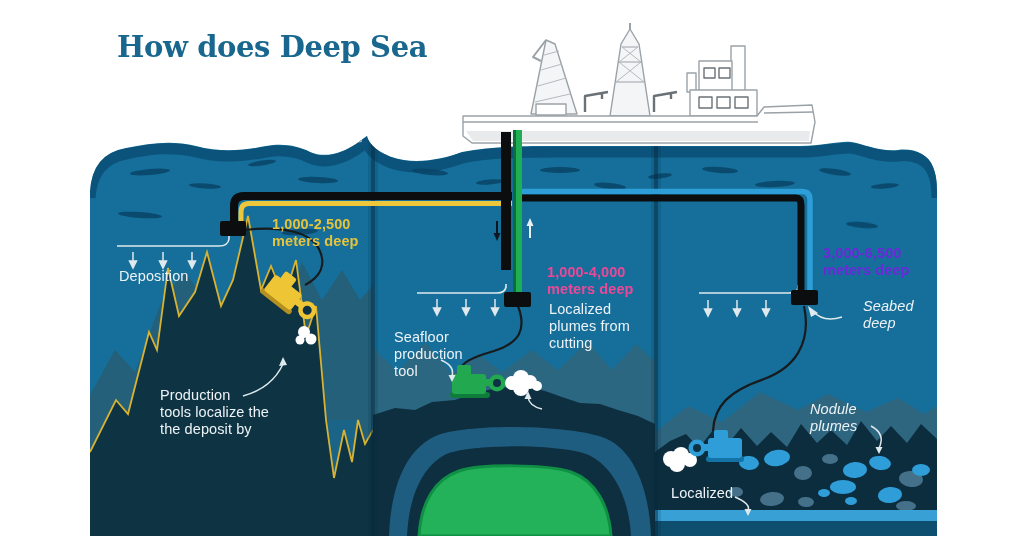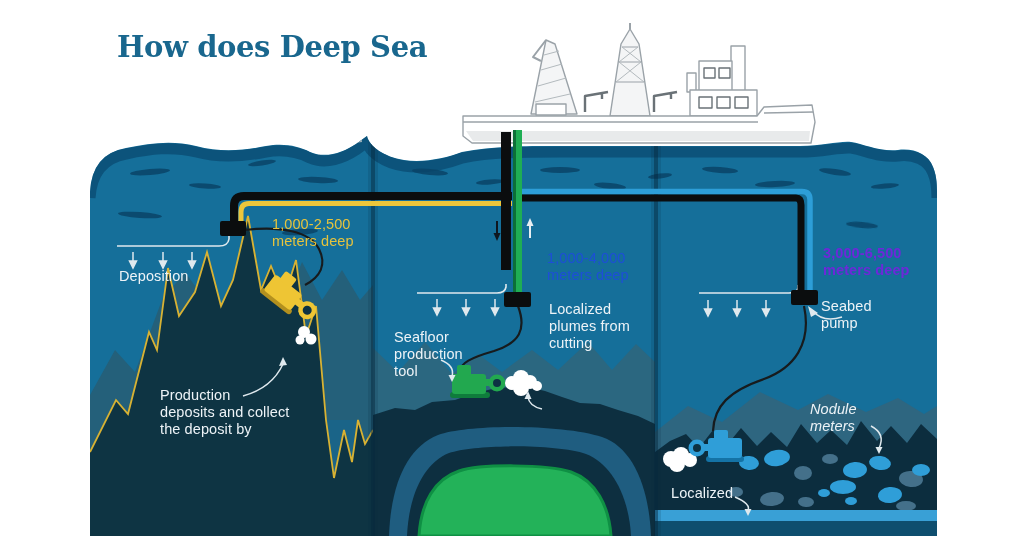--- a/index.html
+++ b/index.html
@@ -2,28 +2,28 @@
 <html><head>
 <meta charset="utf-8">
 <style>
   html,body{margin:0;padding:0;background:#ffffff;}
   .stage{position:relative;width:1024px;height:536px;background:#ffffff;overflow:hidden;
          font-family:"Liberation Sans",sans-serif;}
   .stage svg{position:absolute;left:0;top:0;}
   .label{position:absolute;color:#edf3f7;font-size:14.5px;line-height:17px;letter-spacing:.1px;}
   .title{position:absolute;left:117px;top:30px;font-family:"DejaVu Serif",serif;font-weight:bold;
          font-size:29px;line-height:34px;color:#19678e;letter-spacing:-0.4px;}
-  .depth1{left:272px;top:216px;color:#e6c33d;font-weight:normal;}
+  .depth1{left:272px;top:216px;color:#e6c33d;font-weight:bold;}
   .deposition{left:119px;top:268px;}
   .note{left:160px;top:387px;}
-  .depth2{left:547px;top:250px;color:#1d4ed8;font-weight:normal;}
+  .depth2{left:547px;top:264px;color:#ec4899;font-weight:bold;}
   .plumes{left:549px;top:301px;}
   .tool{left:394px;top:329px;}
   .depth3{left:823px;top:245px;color:#6d28d9;font-weight:bold;}
-  .pump{left:821px;top:298px;}
+  .pump{left:863px;top:298px;font-style:italic;}
   .nodule{left:810px;top:401px;font-style:italic;}
   .sediment{left:671px;top:485px;}
 </style>
 </head>
 <body>
 
 <div class="stage">
 
 <svg width="1024" height="536" viewBox="0 0 1024 536">
   <defs>
@@ -289,21 +289,21 @@
 
 <div class="label depth1">
   <div>1,000-2,500</div>
   <div>meters deep</div>
 </div>
 
 <div class="label deposition">Deposition</div>
 
 <div class="label note">
   <div>Production</div>
-  <div>deposits and collect</div>
+  <div>tools localize the</div>
   <div>the deposit by</div>
 </div>
 
 <div class="label depth2">
   <div>1,000-4,000</div>
   <div>meters deep</div>
 </div>
 
 <div class="label plumes">
   <div>Localized</div>
@@ -317,23 +317,23 @@
   <div>tool</div>
 </div>
 
 <div class="label depth3">
   <div>3,000-6,500</div>
   <div>meters deep</div>
 </div>
 
 <div class="label pump">
   <div>Seabed</div>
-  <div>pump</div>
+  <div>deep</div>
 </div>
 
 <div class="label nodule">
   <div>Nodule</div>
-  <div>meters</div>
+  <div>plumes</div>
 </div>
 
 <div class="label sediment">Localized</div>
 
 </div>
 
 </body></html>

